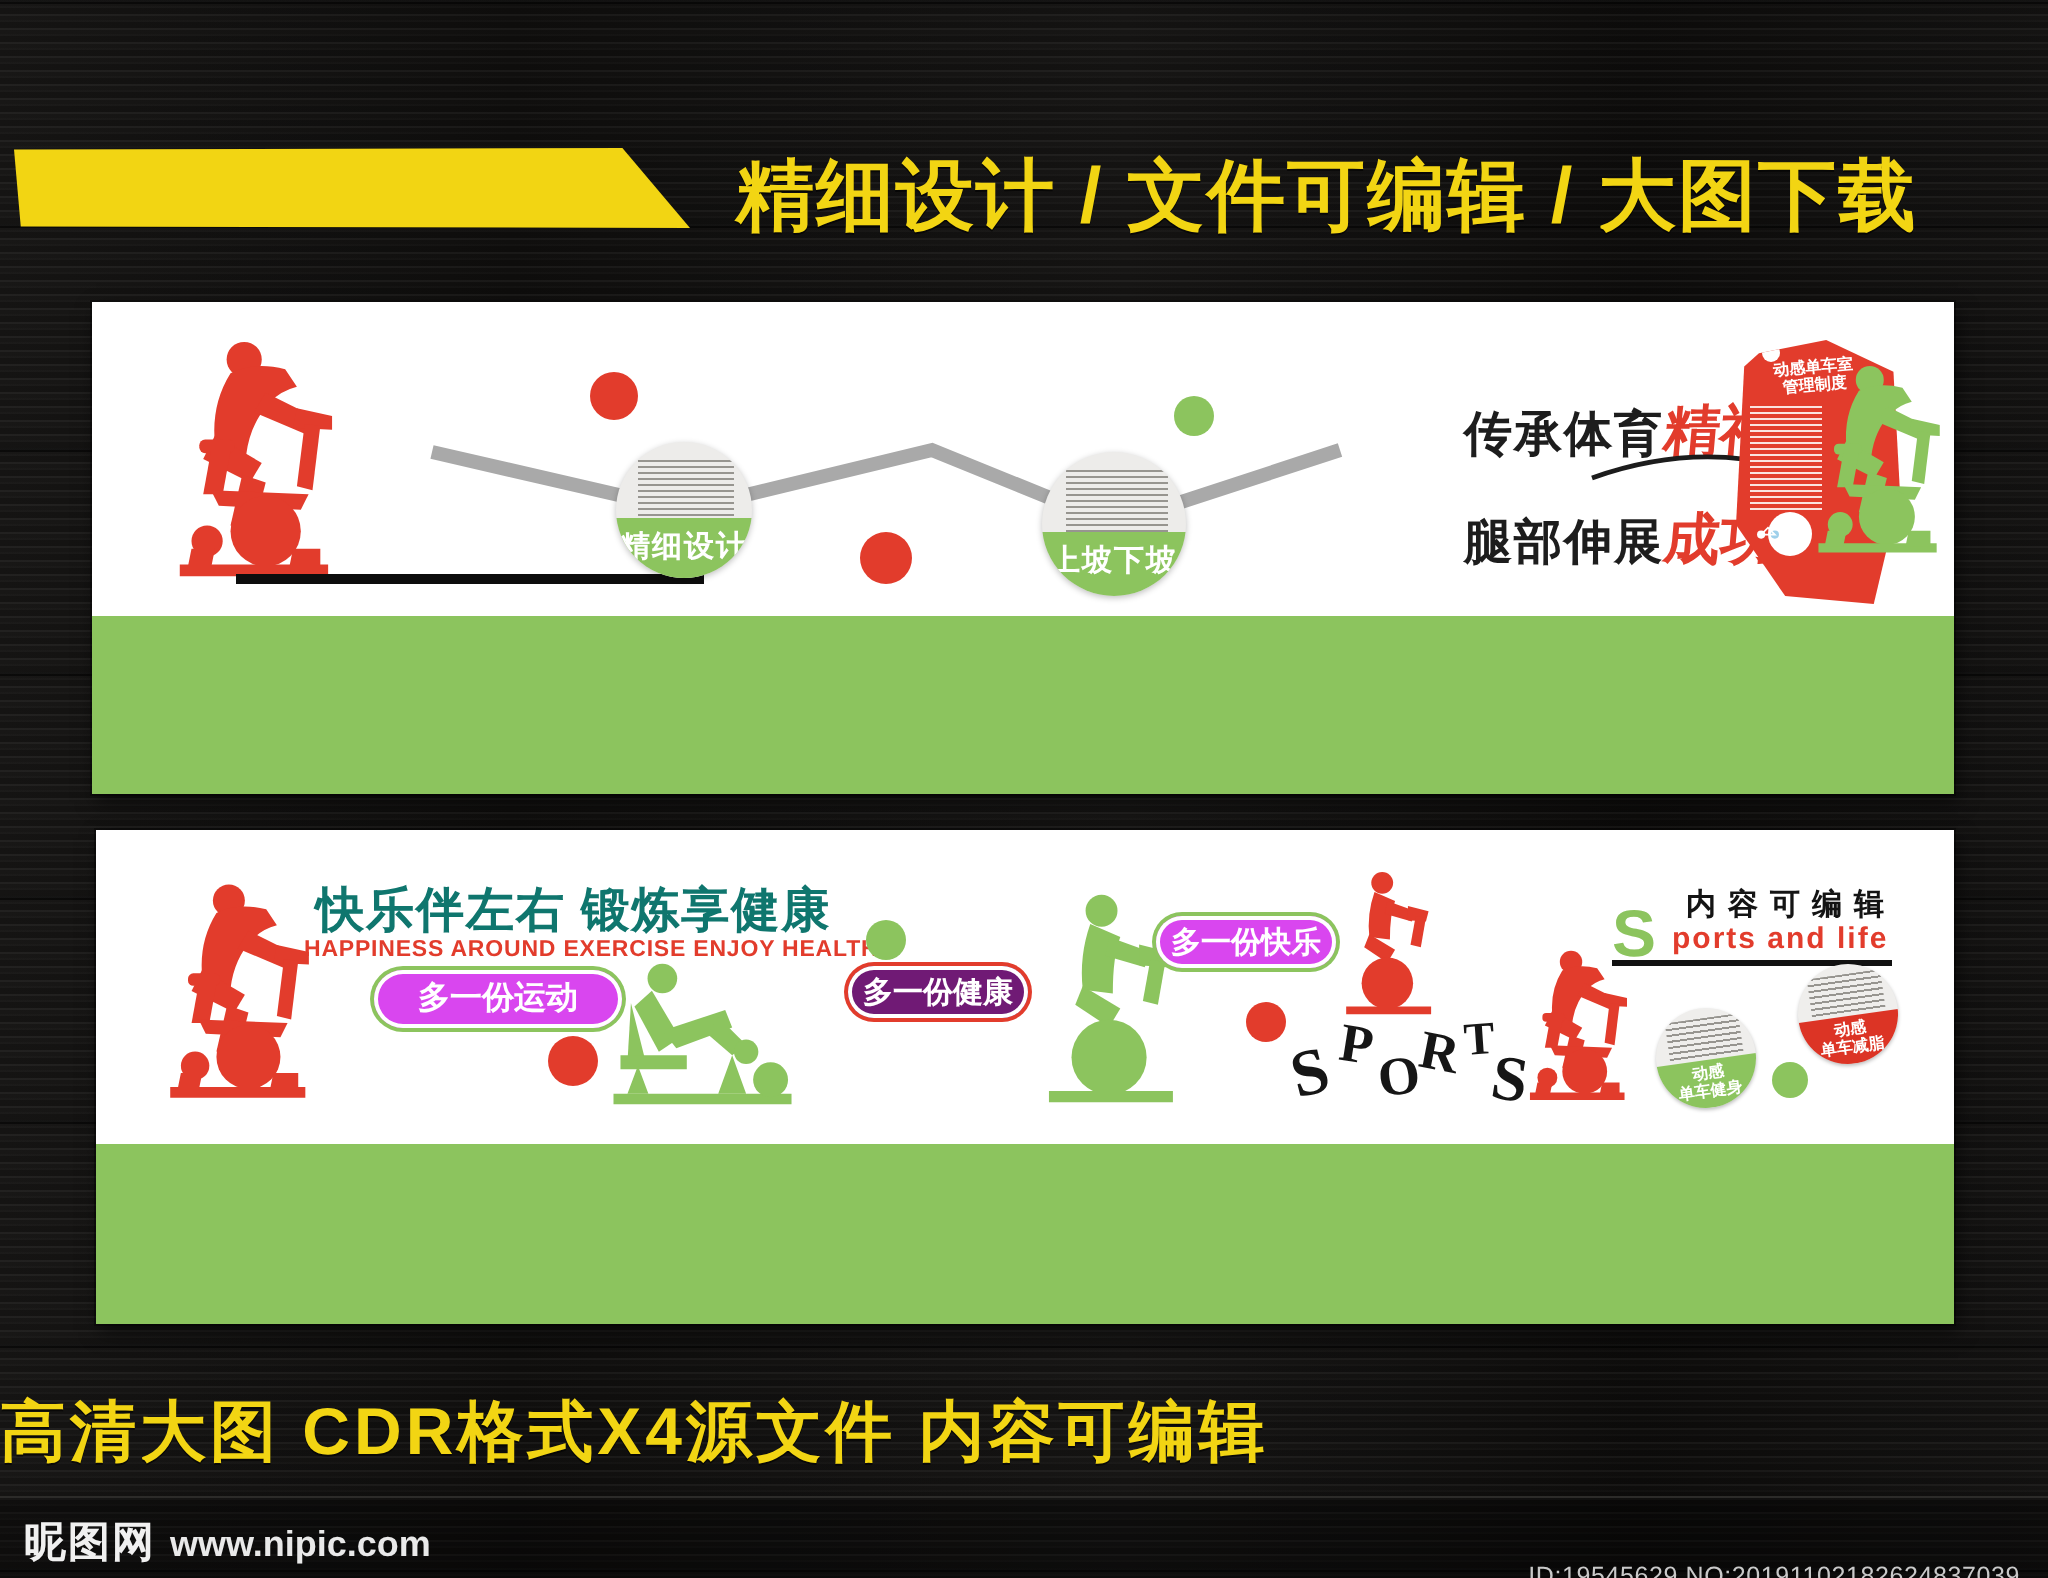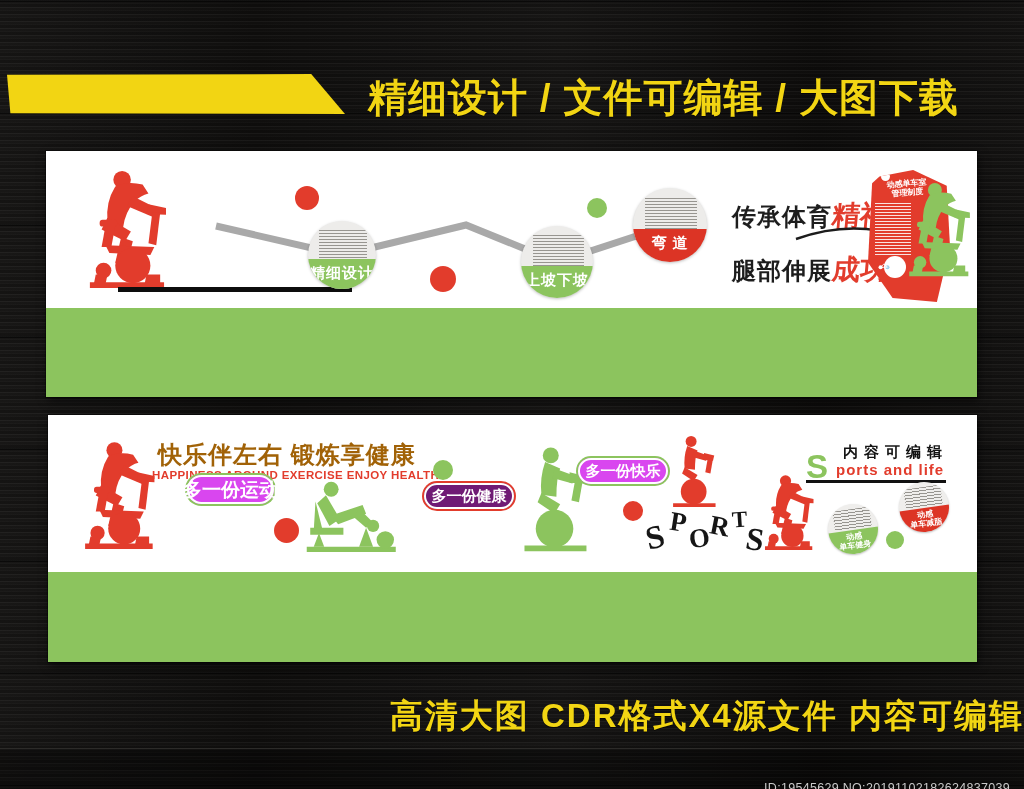--- a/index.html
+++ b/index.html
@@ -61,29 +61,29 @@
   .tag{position:absolute;left:822px;top:19px;width:82px;height:132px;background:#e23c2c;
     clip-path:polygon(14% 5%,55% 0%,96% 12%,100% 58%,84% 100%,30% 97%,0% 70%,5% 10%);}
   .tag-title{position:absolute;left:4px;top:9px;width:70px;text-align:center;color:#fff;
     font-weight:bold;font-size:8px;line-height:9px;transform:rotate(-5deg);font-family:"Liberation Serif",serif}
   .tag .wgreek{position:absolute;left:7px;top:33px;width:36px;height:54px;
     background:repeating-linear-gradient(rgba(255,255,255,.85) 0 1px, transparent 1px 3px);}
   .hole{position:absolute;background:#fff;border-radius:50%}
   .tag-bike{position:absolute;left:10px;top:92px;width:12px;height:8px}
 
   
-  .p2-title{position:absolute;left:110px;top:24px;font-size:24px;font-weight:bold;color:#a16207;
+  .p2-title{position:absolute;left:110px;top:24px;font-size:24px;font-weight:bold;color:#0f766e;
     letter-spacing:1px;white-space:nowrap}
   .p2-sub{position:absolute;left:104px;top:54px;font-size:11.5px;font-weight:bold;color:#e23c2c;
     letter-spacing:.4px;white-space:nowrap}
   .pill{position:absolute;border-radius:16px;display:flex;align-items:center;justify-content:center;
     color:#fff;font-weight:bold;white-space:nowrap}
   .pill.green{background:#d946ef;box-shadow:inset 0 0 0 2px #fff,0 0 0 2px #8cc45e}
   .pill.red{background:#701a75;box-shadow:inset 0 0 0 2px #fff,0 0 0 2px #e23c2c}
-  #pill1{left:139px;top:60px;width:87px;height:29px;font-size:19px}
+  #pill1{left:139px;top:70px;width:124px;height:29px;font-size:16px}
   #pill2{left:376px;top:68px;width:90px;height:26px;font-size:15px}
   #pill3{left:530px;top:43px;width:90px;height:26px;font-size:15px}
 
   .sports{position:absolute;left:596px;top:86px;width:150px;height:62px;
     font-family:"Liberation Serif",serif;font-weight:bold;color:#161616}
   .sports span{position:absolute;display:inline-block}
   .sports span:nth-child(1){left:2px;top:18px;font-size:33px;transform:rotate(-14deg)}
   .sports span:nth-child(2){left:26px;top:6px;font-size:27px;transform:rotate(9deg)}
   .sports span:nth-child(3){left:45px;top:22px;font-size:27px;transform:rotate(-7deg)}
   .sports span:nth-child(4){left:66px;top:10px;font-size:27px;transform:rotate(11deg)}
@@ -101,21 +101,21 @@
   .badge{position:absolute;width:50px;height:50px;border-radius:50%;background:#efeeec;overflow:hidden;
     transform:rotate(-8deg);box-shadow:0 1px 2px rgba(0,0,0,.25)}
   .badge .greek{left:14%;right:12%;top:10%;height:40%}
   .badge .ms-band{height:48%}
   .badge .ms-band span{font-size:8px;line-height:9px;margin-top:2px;text-align:center;letter-spacing:0}
 
   
   .underline{position:absolute;left:72px;top:136px;width:234px;height:5px;background:#0d0d0d}
 
   
-  .bottom-title{position:absolute;left:0;top:694px;width:1024px;text-align:right;
+  .bottom-title{position:absolute;left:0;top:694px;width:1024px;text-align:left;
     font-size:33px;font-weight:bold;color:#f2d513;letter-spacing:2px;white-space:nowrap;
     text-shadow:0 1px 0 rgba(0,0,0,.6)}
   .footer{position:absolute;left:0;top:748px;width:1024px;height:41px;
     background:rgba(0,0,0,.32);border-top:1px solid #2c2b29}
   .wm{position:absolute;left:12px;top:8px;color:#f0f0f0;white-space:nowrap}
   .wm .site{font-size:21px;font-weight:bold;letter-spacing:1px}
   .wm .url{font-size:18px;font-weight:bold;margin-left:7px;color:#e9e9e9}
   .idtext{position:absolute;right:14px;top:32px;font-size:12.5px;color:#c9c9c9;letter-spacing:.3px}
 </style>
 </head>
@@ -190,26 +190,20 @@
           </div>
       </div>
       <div class="dot red" style="left:384px;top:115px;width:26px;height:26px"></div>
       <div class="dot green" style="left:541px;top:47px;width:20px;height:20px"></div>
       <div class="ms-circle" style="left:475px;top:75px;width:72px;height:72px">
         <div class="greek"></div>
         <div class="ms-band green">
             <span>上坡下坡</span>
           </div>
       </div>
-      <div class="ms-circle" style="left:587px;top:37px;width:74px;height:74px">
-        <div class="greek"></div>
-        <div class="ms-band red">
-            <span>弯 道</span>
-          </div>
-      </div>
 
       <div class="slogan">
         <span class="l l1">
           <span class="black">传承体育</span><span class="bigred">精神</span>
         </span>
         <span class="l l2">
           <span class="black">腿部伸展</span><span class="bigred">成功</span>
         </span>
       </div>
       <svg class="swoosh" width="120" height="26">
@@ -313,16 +307,19 @@
           </div>
       </div>
       <div class="dot green" style="left:838px;top:116px;width:18px;height:18px"></div>
     </div>
     <div class="greenband"></div>
   </div>
 
   <div class="bottom-title">高清大图  CDR格式X4源文件  内容可编辑</div>
 
   <div class="footer">
+    <div class="wm">
+      <span class="site">昵图网</span><span class="url">www.nipic.com</span>
+    </div>
     <div class="idtext">ID:19545629 NO:20191102182624837039</div>
   </div>
 
 </div>
 
 </body></html>

